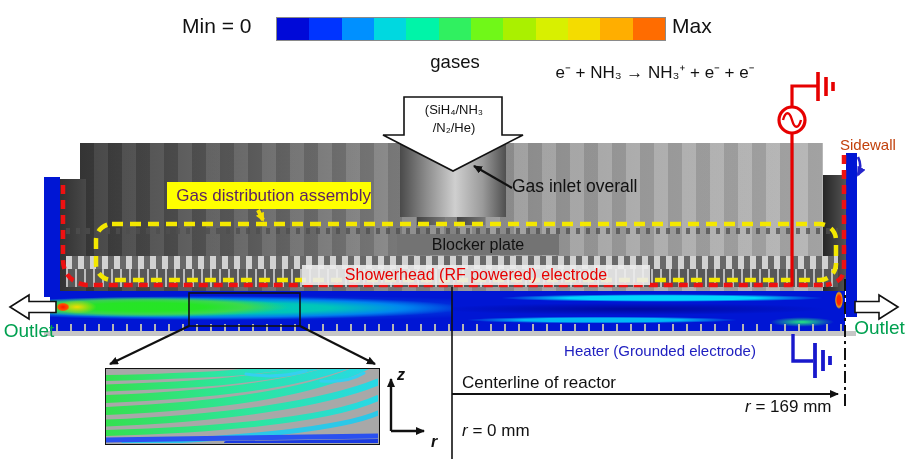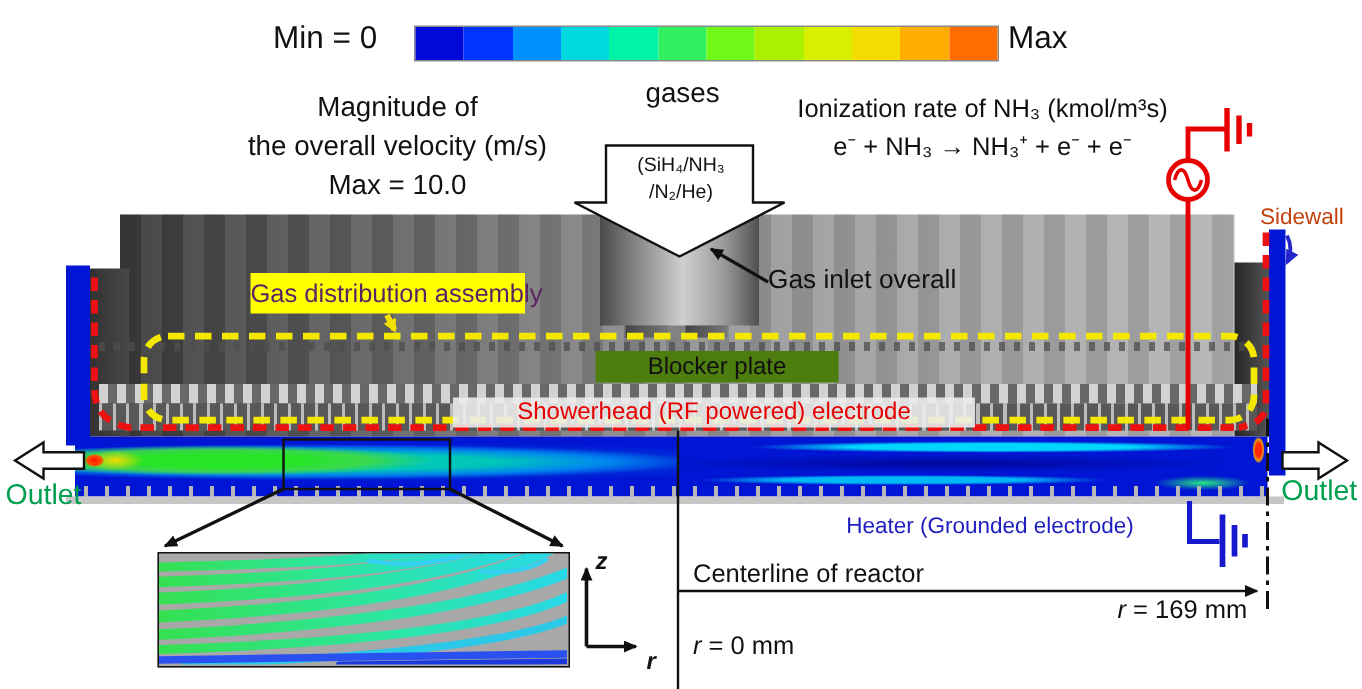--- a/index.html
+++ b/index.html
@@ -56,24 +56,24 @@
     radial-gradient(190px 4.5px ellipse at 210px 7px,rgba(0,225,255,.95) 50%,transparent 85%),
     radial-gradient(160px 4px ellipse at 150px 29px,rgba(0,225,255,.8) 50%,transparent 85%),
     radial-gradient(40px 6px ellipse at 350px 31px,rgba(40,255,120,.9),transparent 80%),
     radial-gradient(230px 7px ellipse at 180px 18px,rgba(0,6,150,.9),transparent 85%),
     linear-gradient(#0016d4,#0016d4);}
   #heater-ticks{left:56px;top:311px;width:790px;height:9px;z-index:3;
     background:repeating-linear-gradient(90deg,#b6b6b6 0 2.5px,transparent 2.5px 14px);}
   #bottom-bar{left:44px;top:318px;width:812px;height:5px;z-index:3;background:#c6c6c6;}
 
   
-  #gas-distribution-label{left:167px;top:169px;width:183px;height:27px;line-height:27px;
+  #gas-distribution-label{left:167px;top:169px;width:204px;height:27px;line-height:27px;
     background:#ffff00;color:#5c2462;font-size:17px;text-align:right;}
   #gas-inlet-label{left:512px;top:163px;font-size:17.5px;}
-  #blocker-label{left:397px;top:221px;width:162px;height:21px;line-height:21px;background:#4d7c0f;font-size:16px;}
+  #blocker-label{left:397px;top:221px;width:162px;height:21px;line-height:21px;background:#737373;font-size:16px;}
   #showerhead-label{left:302px;top:252px;width:348px;height:20px;line-height:20px;
     background:rgba(236,236,236,.9);color:#e60000;font-size:16px;}
   #sidewall-label{left:840px;top:123px;font-size:15px;color:#c2410c;}
   #heater-label{left:550px;top:329px;width:220px;font-size:15px;color:#2020c0;}
   #outlet-left-label{left:0px;top:307px;width:58px;font-size:19px;color:#00a050;}
   #outlet-right-label{left:851px;top:304px;width:57px;font-size:19px;color:#00a050;}
 
   
   #streamlines-inset{left:105px;top:355px;width:275px;height:77px;border:1.5px solid #111;
     background:#a8a8a8;z-index:6;box-sizing:border-box;}
@@ -102,30 +102,24 @@
       <div class="cb-seg" style="background: rgb(48, 240, 96);"></div>
       <div class="cb-seg" style="background: rgb(112, 248, 24);"></div>
       <div class="cb-seg" style="background: rgb(170, 240, 0);"></div>
       <div class="cb-seg" style="background: rgb(216, 240, 0);"></div>
       <div class="cb-seg" style="background: rgb(244, 220, 0);"></div>
       <div class="cb-seg" style="background: rgb(255, 174, 0);"></div>
       <div class="cb-seg" style="background: rgb(255, 108, 0);"></div>
     </div>
   <div class="lbl" id="max-label">Max</div>
 
-  <div class="abs center" id="velocity-caption">
-    <div>Magnitude of</div>
-    <div>the overall velocity (m/s)</div>
-    <div>Max = 10.0</div>
-  </div>
   <div class="abs center" id="source-caption">
     <div>gases</div>
   </div>
   <div class="abs center" id="ionization-caption">
-    <div>Ionization rate of NH₃ (kmol/m³s)</div>
     <div>e⁻ + NH₃ → NH₃⁺ + e⁻ + e⁻</div>
   </div>
 
   <div class="abs" id="body-main"></div>
   <div class="abs" id="body-left-ext"></div>
   <div class="abs" id="body-right-step"></div>
   <div class="abs" id="wall-left"></div>
   <div class="abs" id="wall-right"></div>
   <div class="abs" id="manifold"></div>
   <div class="abs manifold-foot" id="foot-a"></div>

